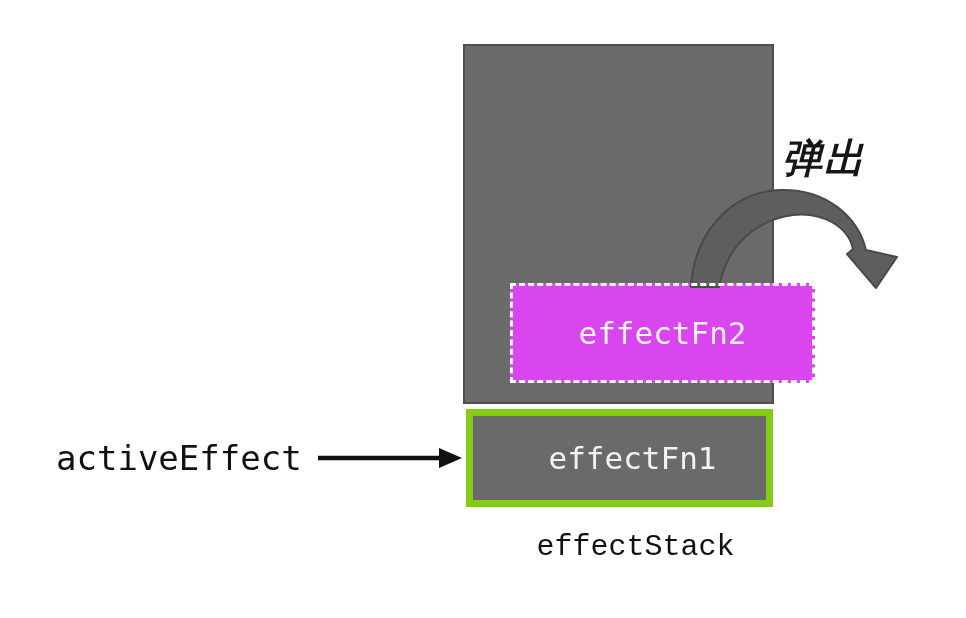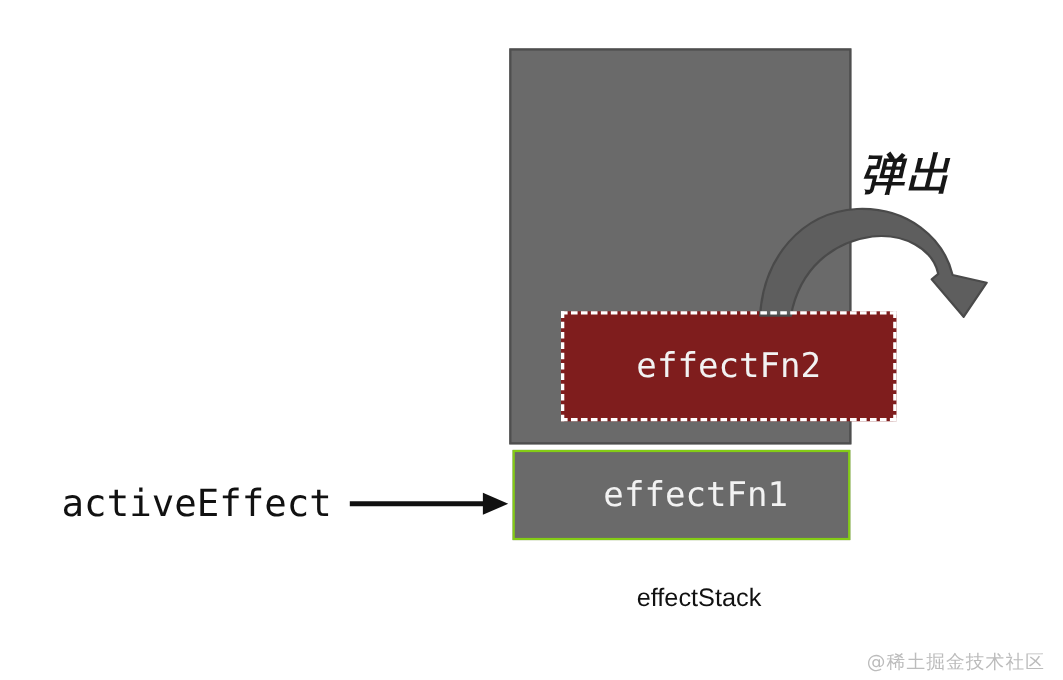--- a/index.html
+++ b/index.html
@@ -25,21 +25,21 @@
     background: #6a6a6a;
     border: 2px solid #4e4e4e;
   }
   
   .fn2-fill {
     position: absolute;
     left: 510px;
     top: 283px;
     width: 305px;
     height: 100px;
-    background: #7f1d1d;
+    background: #d946ef;
     display: flex;
     align-items: center;
     justify-content: center;
   }
   
   .fn2-outline {
     position: absolute;
     left: 510px;
     top: 283px;
     width: 305px;
@@ -48,23 +48,23 @@
     box-sizing: border-box;
     background: transparent;
     z-index: 4;
   }
   
   .fn1-box {
     position: absolute;
     left: 466px;
     top: 409px;
     width: 307px;
-    height: 82px;
+    height: 98px;
     background: #6a6a6a;
-    border: 2px solid #84cc16;
+    border: 7px solid #84cc16;
     box-sizing: border-box;
     display: flex;
     align-items: center;
     justify-content: center;
     padding-left: 26px;
   }
   .code-text {
     font-family: "DejaVu Sans Mono", "Liberation Mono", monospace;
     font-size: 31px;
     color: #f2f2f2;
@@ -82,22 +82,22 @@
     color: #111111;
     white-space: nowrap;
     text-align: center;
   }
   .stack-caption {
     position: absolute;
     left: 463px;
     top: 530px;
     width: 345px;
     text-align: center;
-    font-family: Liberation Sans, sans-serif;
-    font-size: 23px;
+    font-family: Liberation Mono, monospace;
+    font-size: 30px;
     color: #111111;
     white-space: nowrap;
   }
   .pop-label {
     position: absolute;
     left: 782px;
     top: 131px;
     font-size: 40px;
     font-weight: 600;
     color: #161616;
@@ -160,15 +160,14 @@
   <div class="fn1-box">
     <span class="code-text">effectFn1</span>
   </div>
 
   <div class="pop-label">弹出</div>
 
   <div class="active-effect">activeEffect</div>
 
   <div class="stack-caption">effectStack</div>
 
-  <div class="watermark">@稀土掘金技术社区</div>
 
 </div>
 
 </body></html>

